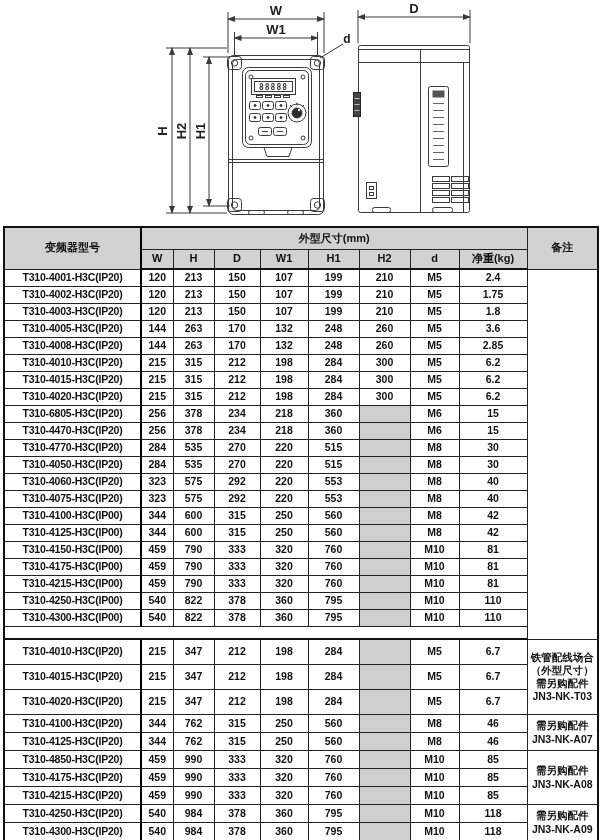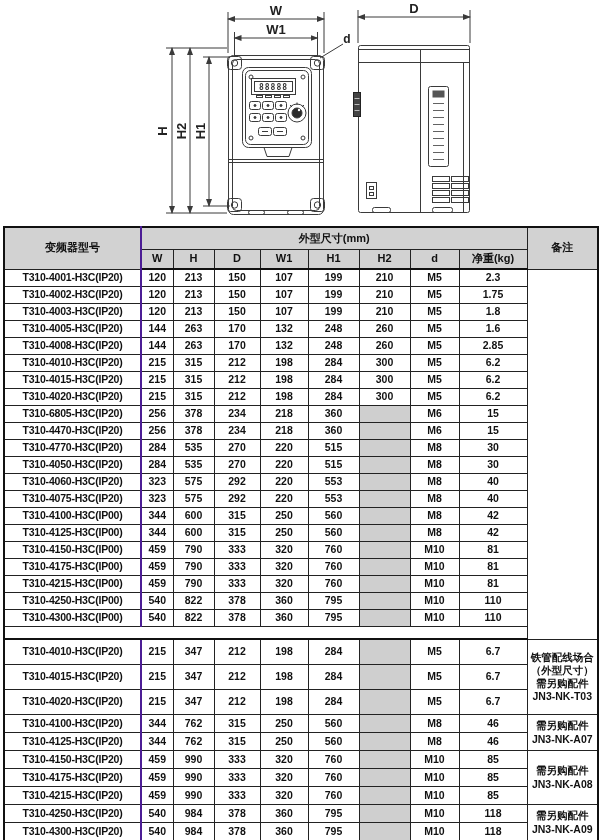--- a/index.html
+++ b/index.html
@@ -26,21 +26,21 @@
     font-weight:bold;
     color:#111;
     font-size:10.5px;
     line-height:1.05;
     overflow:hidden;
     white-space:nowrap;
   }
   .spec thead th{background:#d2d2d2;font-size:11px;}
   .spec thead th.dims{height:21px;}
   .spec thead tr.subhead th{height:18px;border-bottom:2px solid #111;}
-  .spec th.model-h,.spec td.model{border-right:2px solid #4c1d95;}
+  .spec th.model-h,.spec td.model{border-right:2px solid #000000;}
   .spec td.model{letter-spacing:-0.2px;}
   .spec tr.s1 td{height:16px;}
   .spec tr.sep td{height:11px;border-bottom:2px solid #111;}
   .spec tr.s2a td{height:24px;}
   .spec tr.s2b td{height:17px;}
   .spec td.shaded{background:#cfcfcf;}
   .spec td.remark{font-size:10.5px;line-height:1.25;white-space:normal;padding:1px 0;}
   .spec td.remark div{white-space:nowrap;}
 </style>
 </head>
@@ -233,21 +233,21 @@
   <tbody id="spec-tbody">
       <tr class="s1">
         <td class="model">T310-4001-H3C(IP20)</td>
         <td class="num">120</td>
         <td class="num">213</td>
         <td class="num">150</td>
         <td class="num">107</td>
         <td class="num">199</td>
         <td class="num">210</td>
         <td class="num">M5</td>
-        <td class="num">2.3</td>
+        <td class="num">2.4</td>
         <td rowspan="22"></td>
       </tr>
       <tr class="s1">
         <td class="model">T310-4002-H3C(IP20)</td>
         <td class="num">120</td>
         <td class="num">213</td>
         <td class="num">150</td>
         <td class="num">107</td>
         <td class="num">199</td>
         <td class="num">210</td>
@@ -267,21 +267,21 @@
       </tr>
       <tr class="s1">
         <td class="model">T310-4005-H3C(IP20)</td>
         <td class="num">144</td>
         <td class="num">263</td>
         <td class="num">170</td>
         <td class="num">132</td>
         <td class="num">248</td>
         <td class="num">260</td>
         <td class="num">M5</td>
-        <td class="num">1.6</td>
+        <td class="num">3.6</td>
       </tr>
       <tr class="s1">
         <td class="model">T310-4008-H3C(IP20)</td>
         <td class="num">144</td>
         <td class="num">263</td>
         <td class="num">170</td>
         <td class="num">132</td>
         <td class="num">248</td>
         <td class="num">260</td>
         <td class="num">M5</td>
@@ -525,21 +525,21 @@
         <td class="num">344</td>
         <td class="num">762</td>
         <td class="num">315</td>
         <td class="num">250</td>
         <td class="num">560</td>
         <td class="num shaded"></td>
         <td class="num">M8</td>
         <td class="num">46</td>
       </tr>
       <tr class="s2b">
-        <td class="model">T310-4150-H3C(IP20)</td>
+        <td class="model">T310-4850-H3C(IP20)</td>
         <td class="num">459</td>
         <td class="num">990</td>
         <td class="num">333</td>
         <td class="num">320</td>
         <td class="num">760</td>
         <td class="num shaded"></td>
         <td class="num">M10</td>
         <td class="num">85</td>
         <td class="remark" rowspan="3">
           <div>需另购配件</div>

